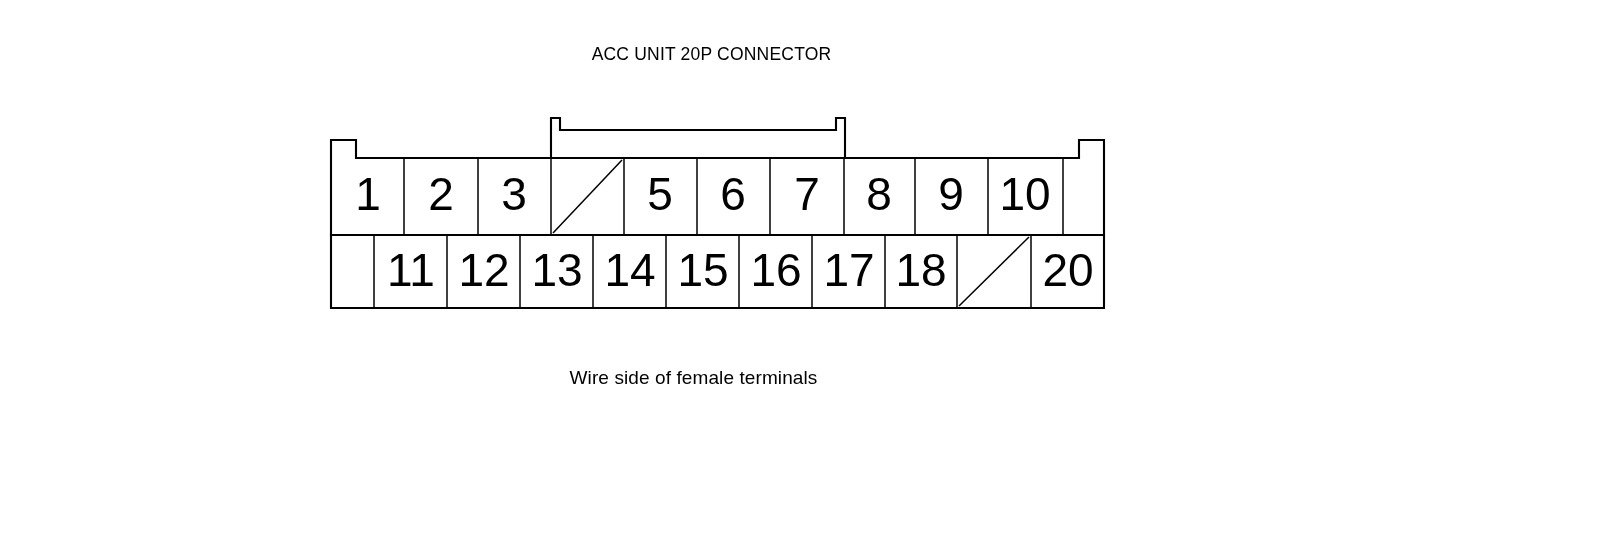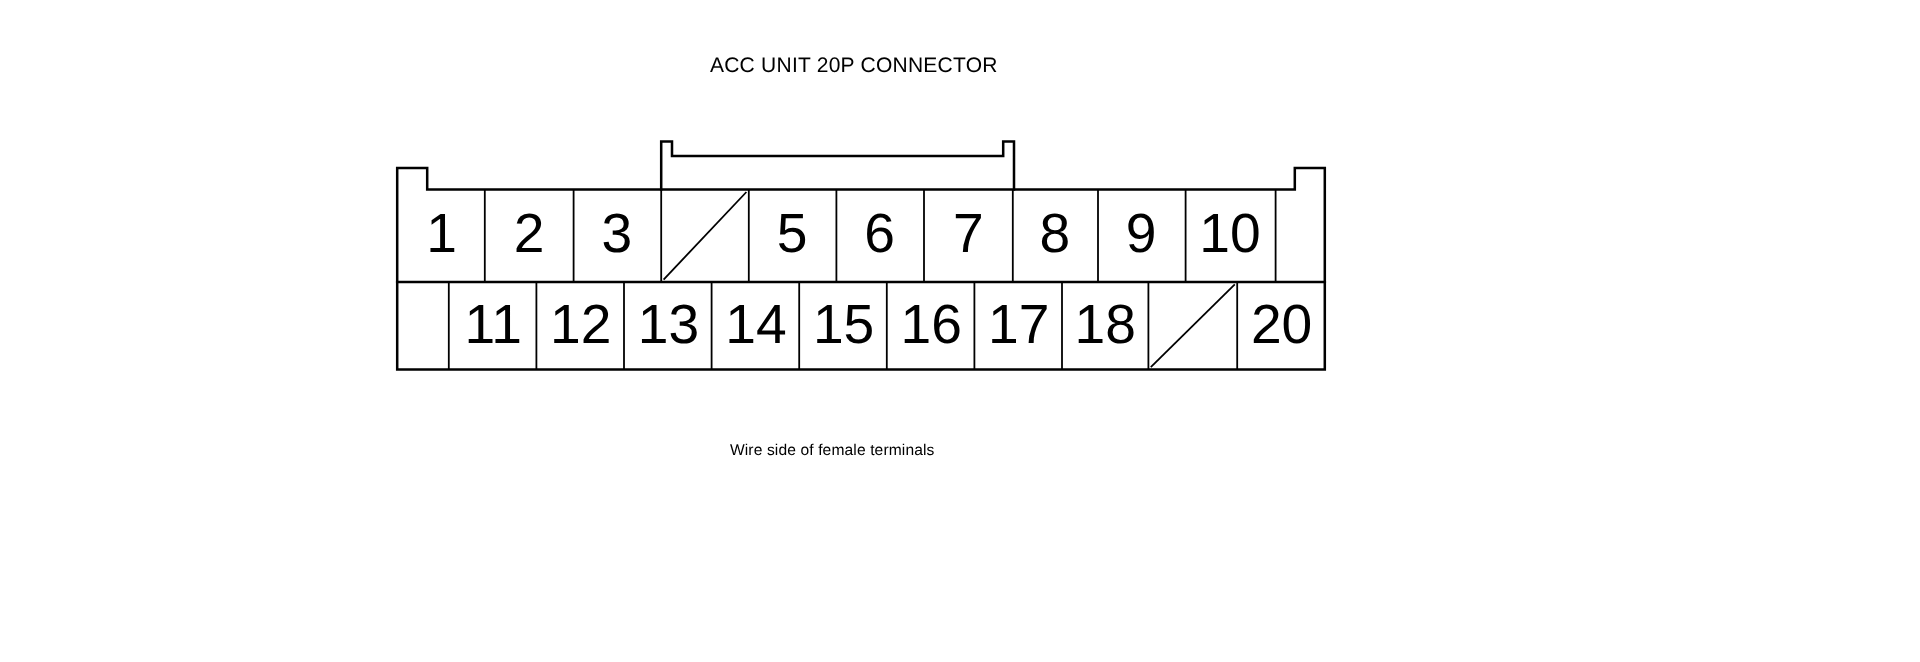--- a/index.html
+++ b/index.html
@@ -30,21 +30,21 @@
     color: #000000;
     letter-spacing: 0.2px;
     white-space: nowrap;
   }
   .caption-text {
     position: absolute;
     left: 0;
     top: 367px;
     width: 1387px;
     text-align: center;
-    font-size: 13px;
+    font-size: 19px;
     color: #000000;
     letter-spacing: 0.1px;
     white-space: nowrap;
   }
   svg.connector-svg {
     position: absolute;
     left: 0;
     top: 0;
     width: 1600px;
     height: 552px;

